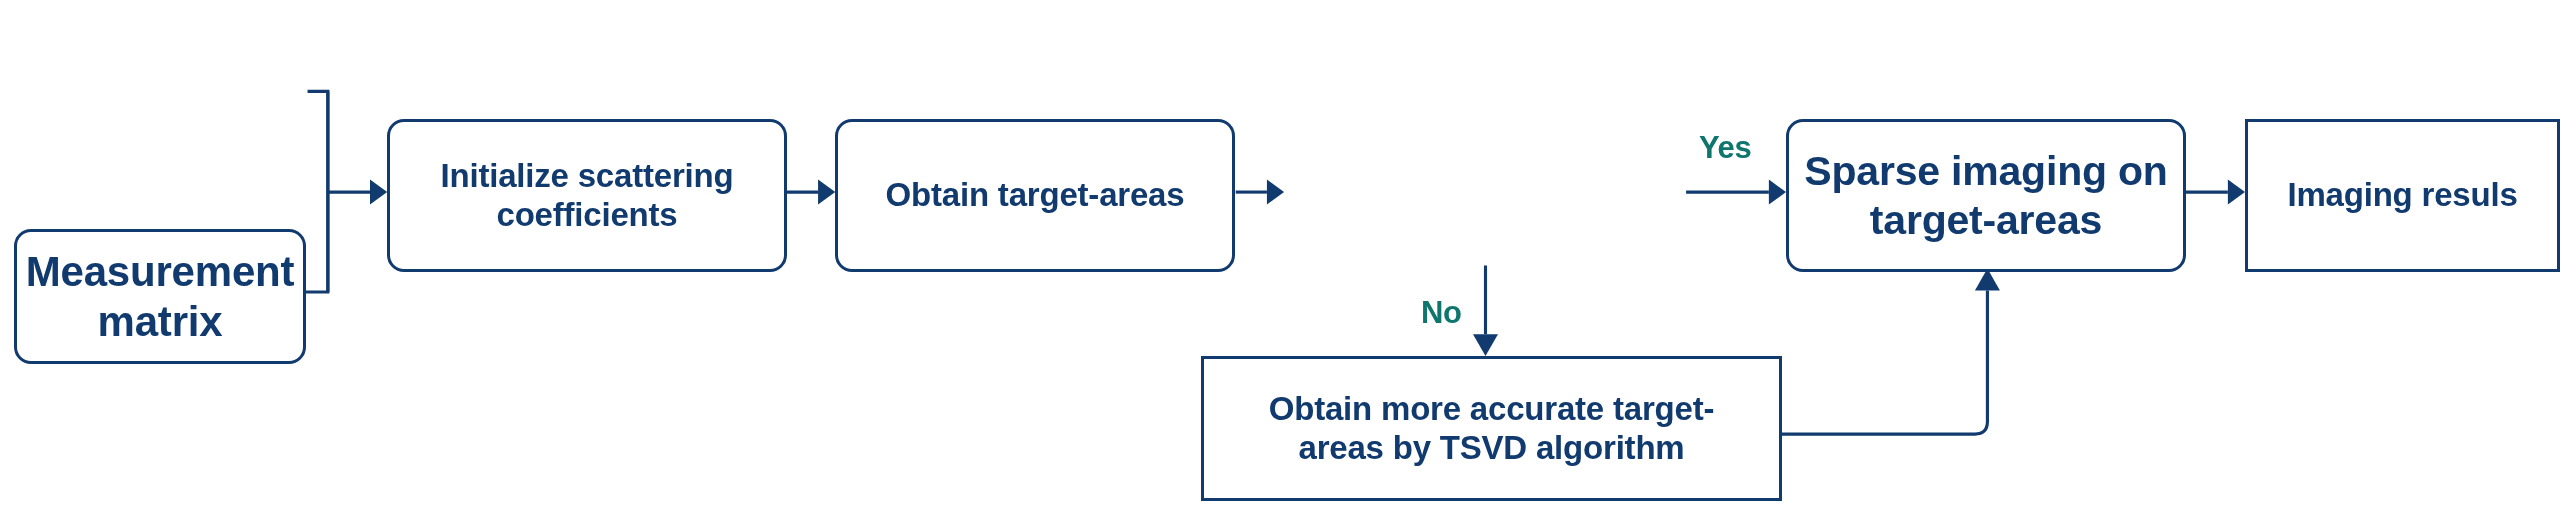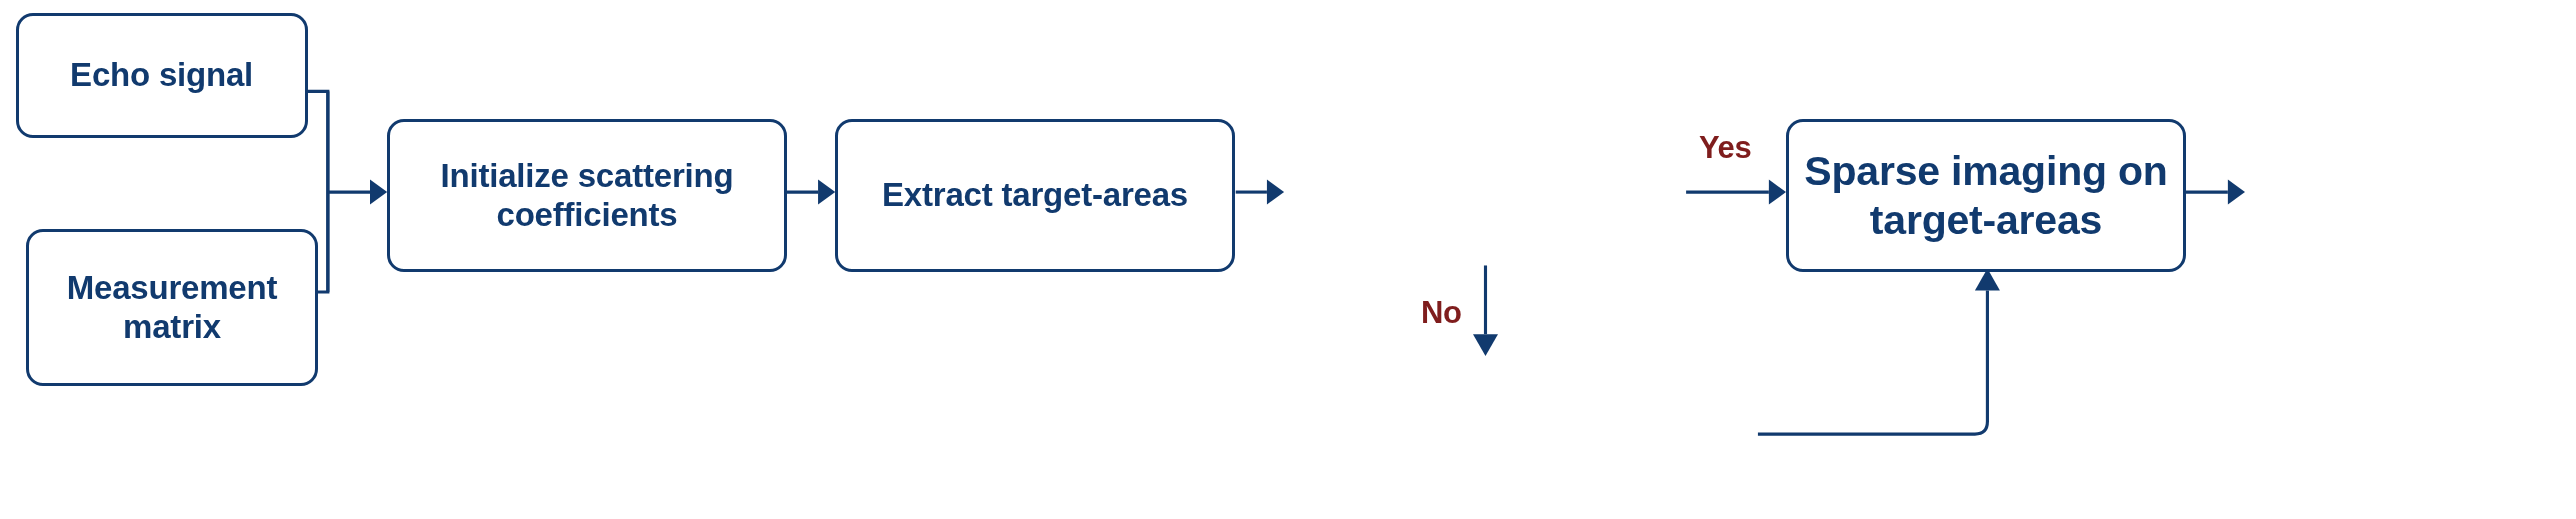--- a/index.html
+++ b/index.html
@@ -34,21 +34,21 @@
   }
   .node.rounded { border-radius: 17px; }
   .node.sharp   { border-radius: 0px; }
   .node-label {
     display: block;
     padding: 0 11px;
     white-space: pre-line;
   }
   .edge-label {
     position: absolute;
-    color: #7f1d1d;
+    color: #0f766e;
     font-weight: bold;
     font-size: 31px;
     letter-spacing: -0.4px;
     white-space: nowrap;
   }
   svg.wires {
     position: absolute;
     left: 0;
     top: 0;
     width: 2576px;
@@ -110,44 +110,48 @@
       <line x1="2800" y1="246" x2="2854" y2="246"></line>
       <polygon points="2854,230 2876,246 2854,262"></polygon>
     </g>
 
     <g>
       <path d="M 2252,556 L 2530,556 Q 2546,556 2546,540 L 2546,372"></path>
       <polygon points="2530,372 2562,372 2546,344"></polygon>
     </g>
   </svg>
 
-  <div class="node rounded" style="left:15.6px; top:12.5px; width:292px; height:125px; font-size:33px;">
-    <span class="node-label">Echo signal</span>
-  </div>
 
-  <div class="node rounded" style="left:14px; top:229px; width:292px; height:157px; font-size:33px;margin-left:12px;">
+  <div class="node rounded" style="left:14px; top:229px; width:292px; height:135px; font-size:42px;">
     <span class="node-label">Measurement
 matrix</span>
   </div>
 
   <div class="node rounded" style="left:387px; top:119px; width:400px; height:153px; font-size:33px;justify-content:center;">
     <span class="node-label">Initialize scattering
 coefficients</span>
   </div>
 
   <div class="node rounded" style="left:835px; top:119px; width:400px; height:153px; font-size:33px;">
-    <span class="node-label">Extract target-areas</span>
+    <span class="node-label">Obtain target-areas</span>
   </div>
 
 
   <div class="node rounded" style="left:1786px; top:119px; width:400px; height:153px; font-size:41px;">
     <span class="node-label">Sparse imaging on
 target-areas</span>
   </div>
 
+  <div class="node sharp" style="left:2245px; top:119px; width:315px; height:153px; font-size:33px;">
+    <span class="node-label">Imaging resuls</span>
+  </div>
 
+  <div class="node sharp" style="left:1201px; top:356px; width:581px; height:145px; font-size:33px;">
+    <span class="node-label">Obtain more accurate target-
+areas by TSVD algorithm</span>
+  </div>
 
   <div class="edge-label" style="left:1699px; top:130px;">Yes</div>
 
   <div class="edge-label" style="left:1421px; top:295px;">No</div>
 
 </div>
 
 
 </body></html>

